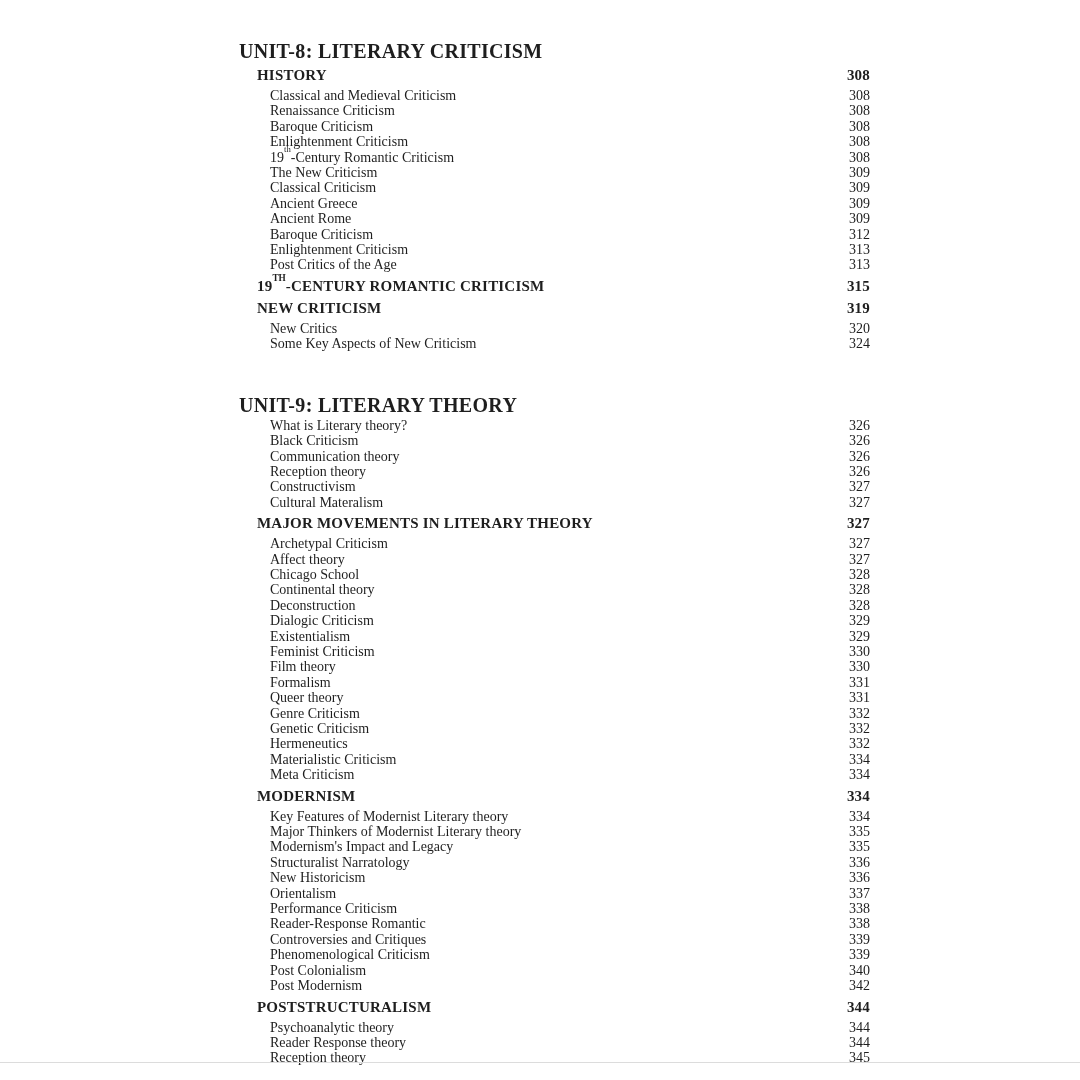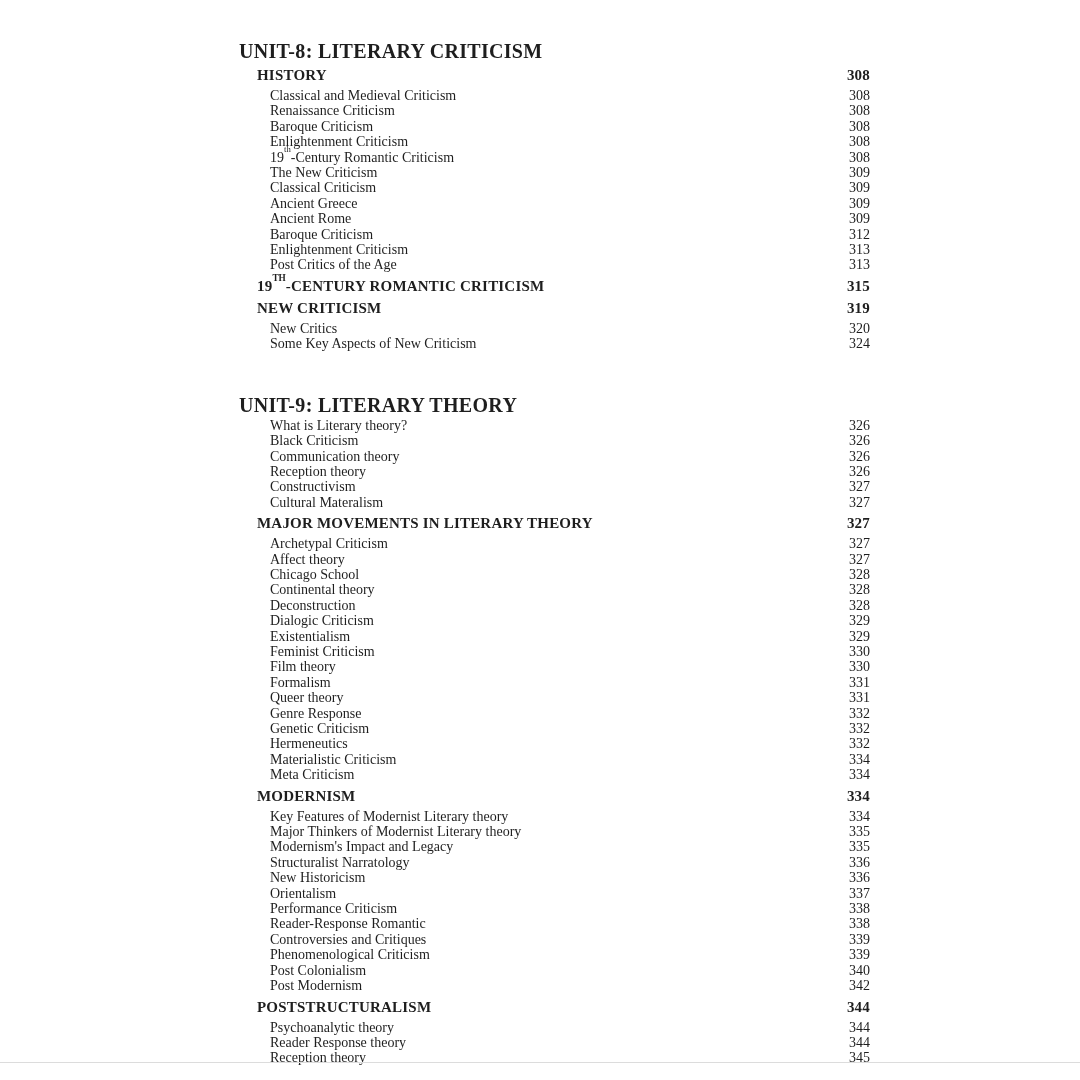--- a/index.html
+++ b/index.html
@@ -215,21 +215,21 @@
       </div>
       <div class="row item">
         <span class="label">Formalism</span>
         <span class="page">331</span>
       </div>
       <div class="row item">
         <span class="label">Queer theory</span>
         <span class="page">331</span>
       </div>
       <div class="row item">
-        <span class="label">Genre Response</span>
+        <span class="label">Genre Criticism</span>
         <span class="page">332</span>
       </div>
       <div class="row item">
         <span class="label">Genetic Criticism</span>
         <span class="page">332</span>
       </div>
       <div class="row item">
         <span class="label">Hermeneutics</span>
         <span class="page">332</span>
       </div>

